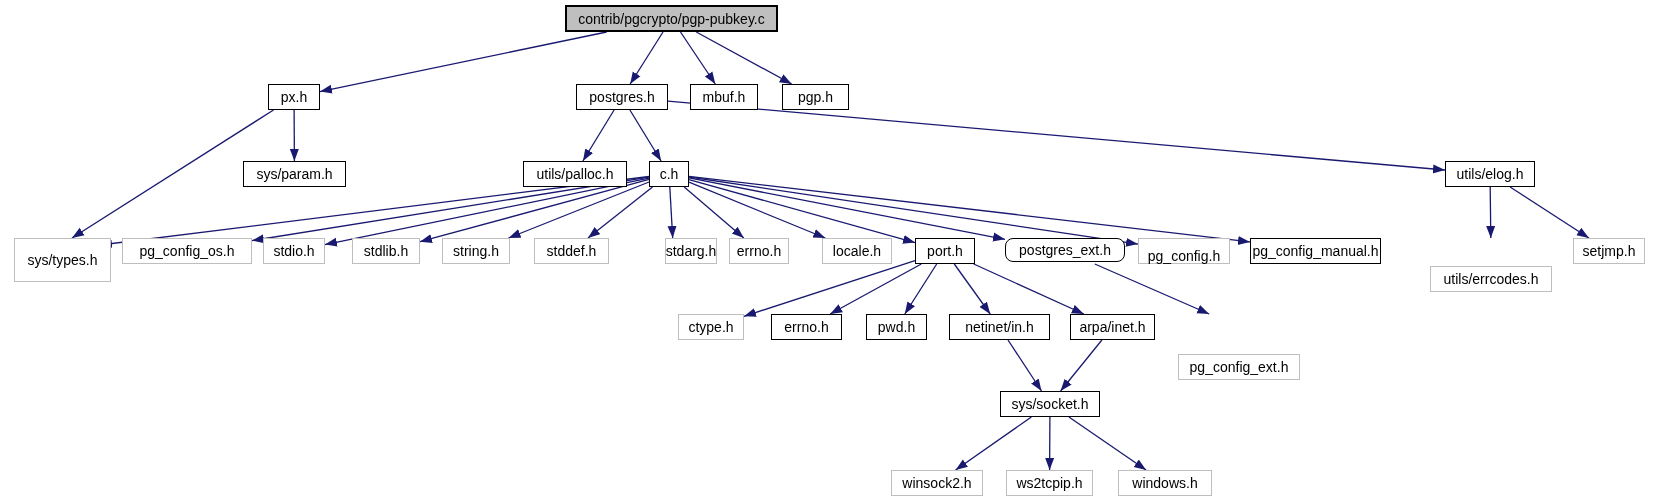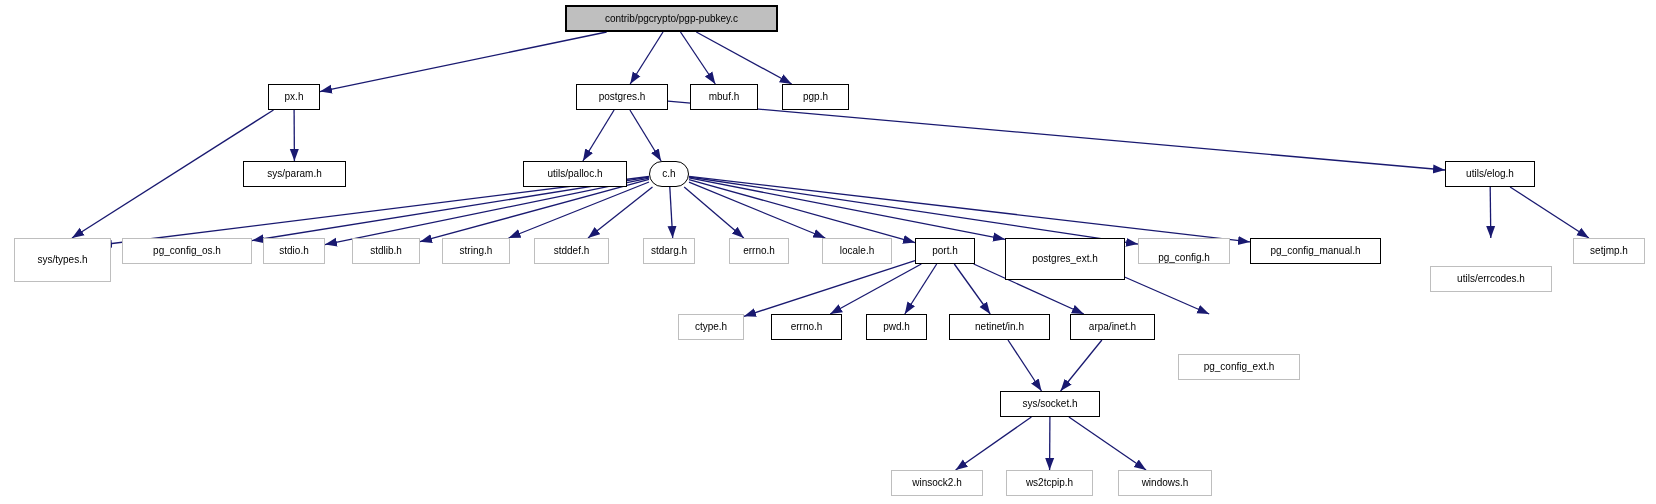--- a/index.html
+++ b/index.html
@@ -10,21 +10,21 @@
     font-family:"Liberation Sans", sans-serif;
     overflow:hidden;
   }
   .edge-layer{position:absolute;left:0;top:0;width:1656px;height:504px;}
   .node{
     position:absolute;
     box-sizing:border-box;
     display:flex;align-items:center;justify-content:center;
     background:#ffffff;
     border:1px solid #000000;
-    font-size:10px;
+    font-size:14px;
     color:#000000;
     white-space:nowrap;
     line-height:1;
   }
   .node.focus{background:#bfbfbf;border:2px solid #000000;}
   .node.internal{border-color:#000000;}
   .node.external{border-color:#bebebe;}
 </style>
 </head>
 <body>
@@ -87,21 +87,21 @@
       </div>
       <div class="node internal" style="left: 782px; top: 84px; width: 67px; height: 26px;">
         <span>pgp.h</span>
       </div>
       <div class="node internal" style="left: 243px; top: 161px; width: 103px; height: 26px;">
         <span>sys/param.h</span>
       </div>
       <div class="node internal" style="left: 523px; top: 161px; width: 104px; height: 26px;">
         <span>utils/palloc.h</span>
       </div>
-      <div class="node internal" style="left: 649px; top: 161px; width: 40px; height: 26px; border-radius: 13px;">
+      <div class="node internal" style="left: 649px; top: 161px; width: 40px; height: 26px;">
         <span>c.h</span>
       </div>
       <div class="node internal" style="left: 1445px; top: 161px; width: 90px; height: 26px;">
         <span>utils/elog.h</span>
       </div>
       <div class="node external" style="left: 14px; top: 238px; width: 97px; height: 44px;">
         <span>sys/types.h</span>
       </div>
       <div class="node external" style="left: 122px; top: 238px; width: 130px; height: 26px;">
         <span>pg_config_os.h</span>
@@ -111,33 +111,33 @@
       </div>
       <div class="node external" style="left: 352px; top: 238px; width: 68px; height: 26px;">
         <span>stdlib.h</span>
       </div>
       <div class="node external" style="left: 442px; top: 238px; width: 68px; height: 26px;">
         <span>string.h</span>
       </div>
       <div class="node external" style="left: 534px; top: 238px; width: 75px; height: 26px;">
         <span>stddef.h</span>
       </div>
-      <div class="node external" style="left: 643px; top: 238px; width: 52px; height: 26px;">
+      <div class="node external" style="left: 665px; top: 238px; width: 52px; height: 26px;">
         <span>stdarg.h</span>
       </div>
       <div class="node external" style="left: 729px; top: 238px; width: 60px; height: 26px;">
         <span>errno.h</span>
       </div>
       <div class="node external" style="left: 822px; top: 238px; width: 70px; height: 26px;">
         <span>locale.h</span>
       </div>
       <div class="node internal" style="left: 915px; top: 238px; width: 60px; height: 26px;">
         <span>port.h</span>
       </div>
-      <div class="node internal" style="left: 1005px; top: 238px; width: 120px; height: 42px;">
+      <div class="node internal" style="left: 1005px; top: 238px; width: 120px; height: 24px; border-radius: 8px;">
         <span>postgres_ext.h</span>
       </div>
       <div class="node external" style="left: 1138px; top: 238px; width: 92px; height: 26px; align-items: flex-end;">
         <span>pg_config.h</span>
       </div>
       <div class="node internal" style="left: 1250px; top: 238px; width: 131px; height: 26px;">
         <span>pg_config_manual.h</span>
       </div>
       <div class="node external" style="left: 1430px; top: 238px; width: 122px; height: 26px; margin-top: 28px;">
         <span>utils/errcodes.h</span>

